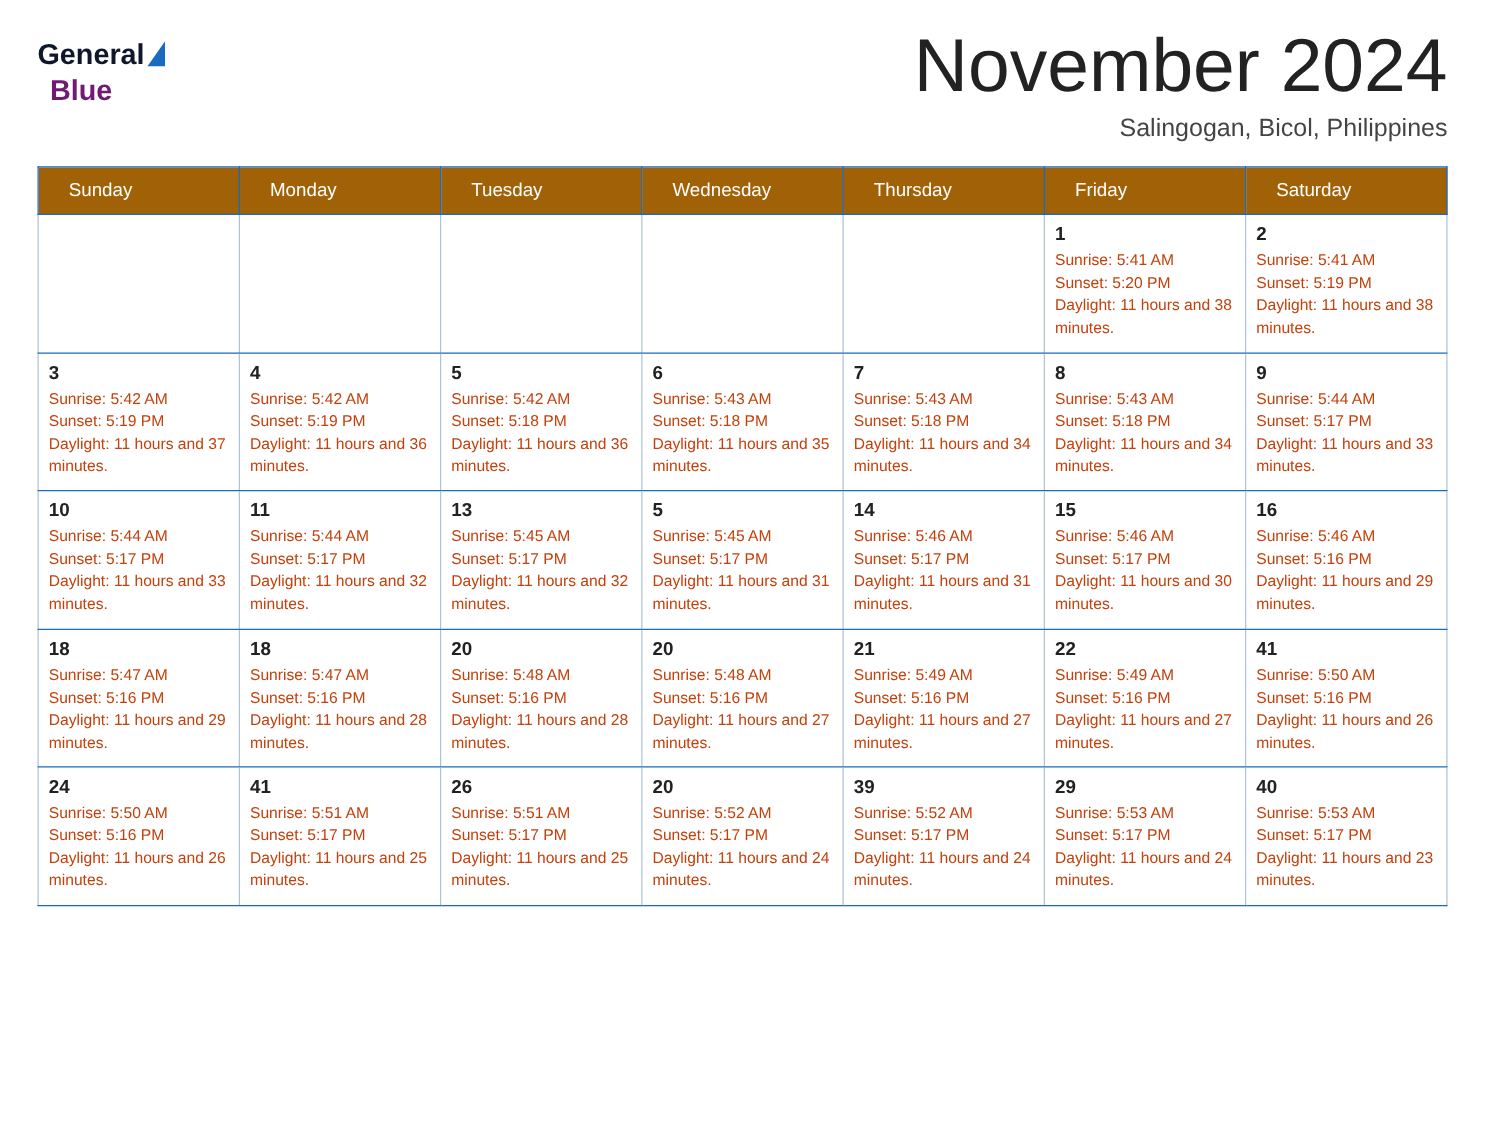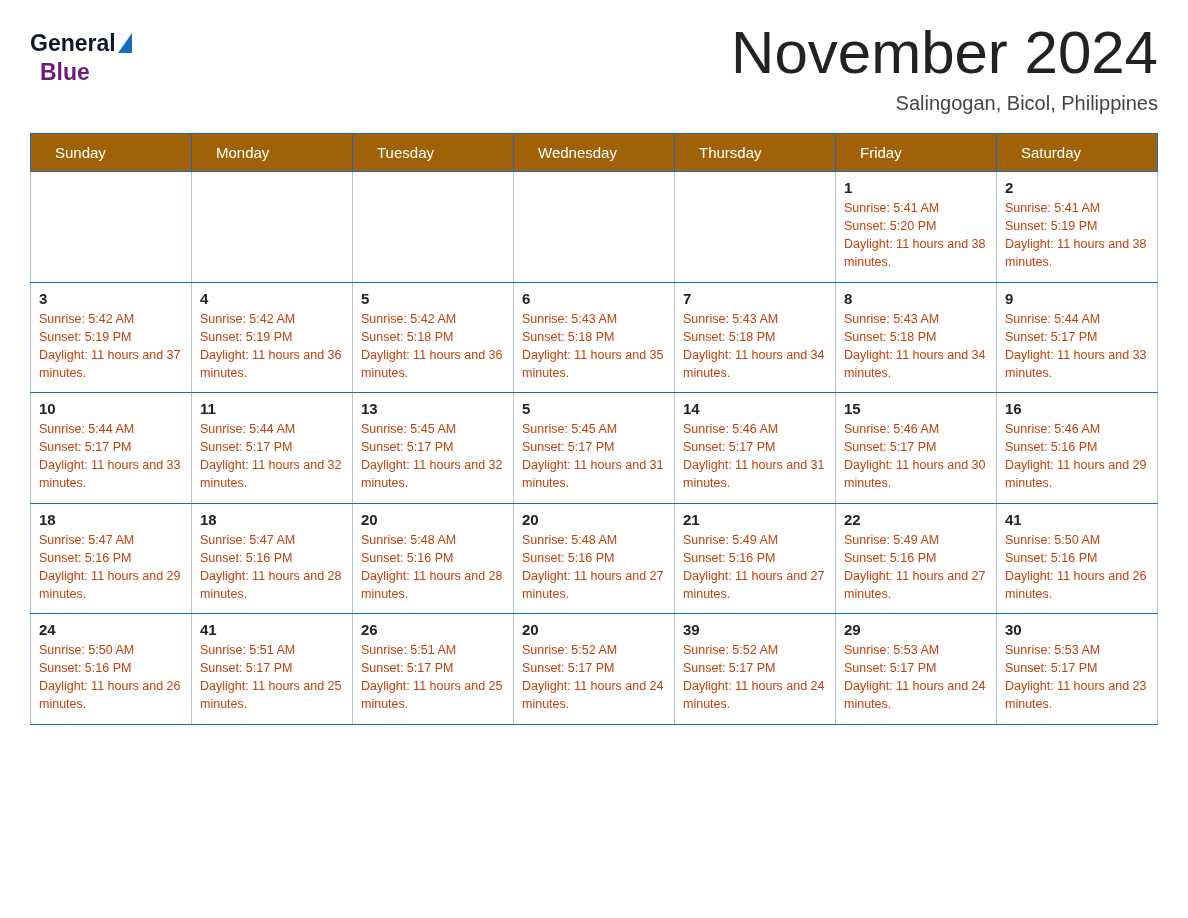--- a/index.html
+++ b/index.html
@@ -264,18 +264,18 @@
         </td>
         <td>
           <span class="day-num">39</span>
           <div class="day-info">Sunrise: 5:52 AM<br>Sunset: 5:17 PM<br>Daylight: 11 hours and 24 minutes.</div>
         </td>
         <td>
           <span class="day-num">29</span>
           <div class="day-info">Sunrise: 5:53 AM<br>Sunset: 5:17 PM<br>Daylight: 11 hours and 24 minutes.</div>
         </td>
         <td>
-          <span class="day-num">30</span>
+          <span class="day-num">40</span>
           <div class="day-info">Sunrise: 5:53 AM<br>Sunset: 5:17 PM<br>Daylight: 11 hours and 23 minutes.</div>
         </td>
       </tr>
     </tbody>
 </table>
 
 </body></html>

